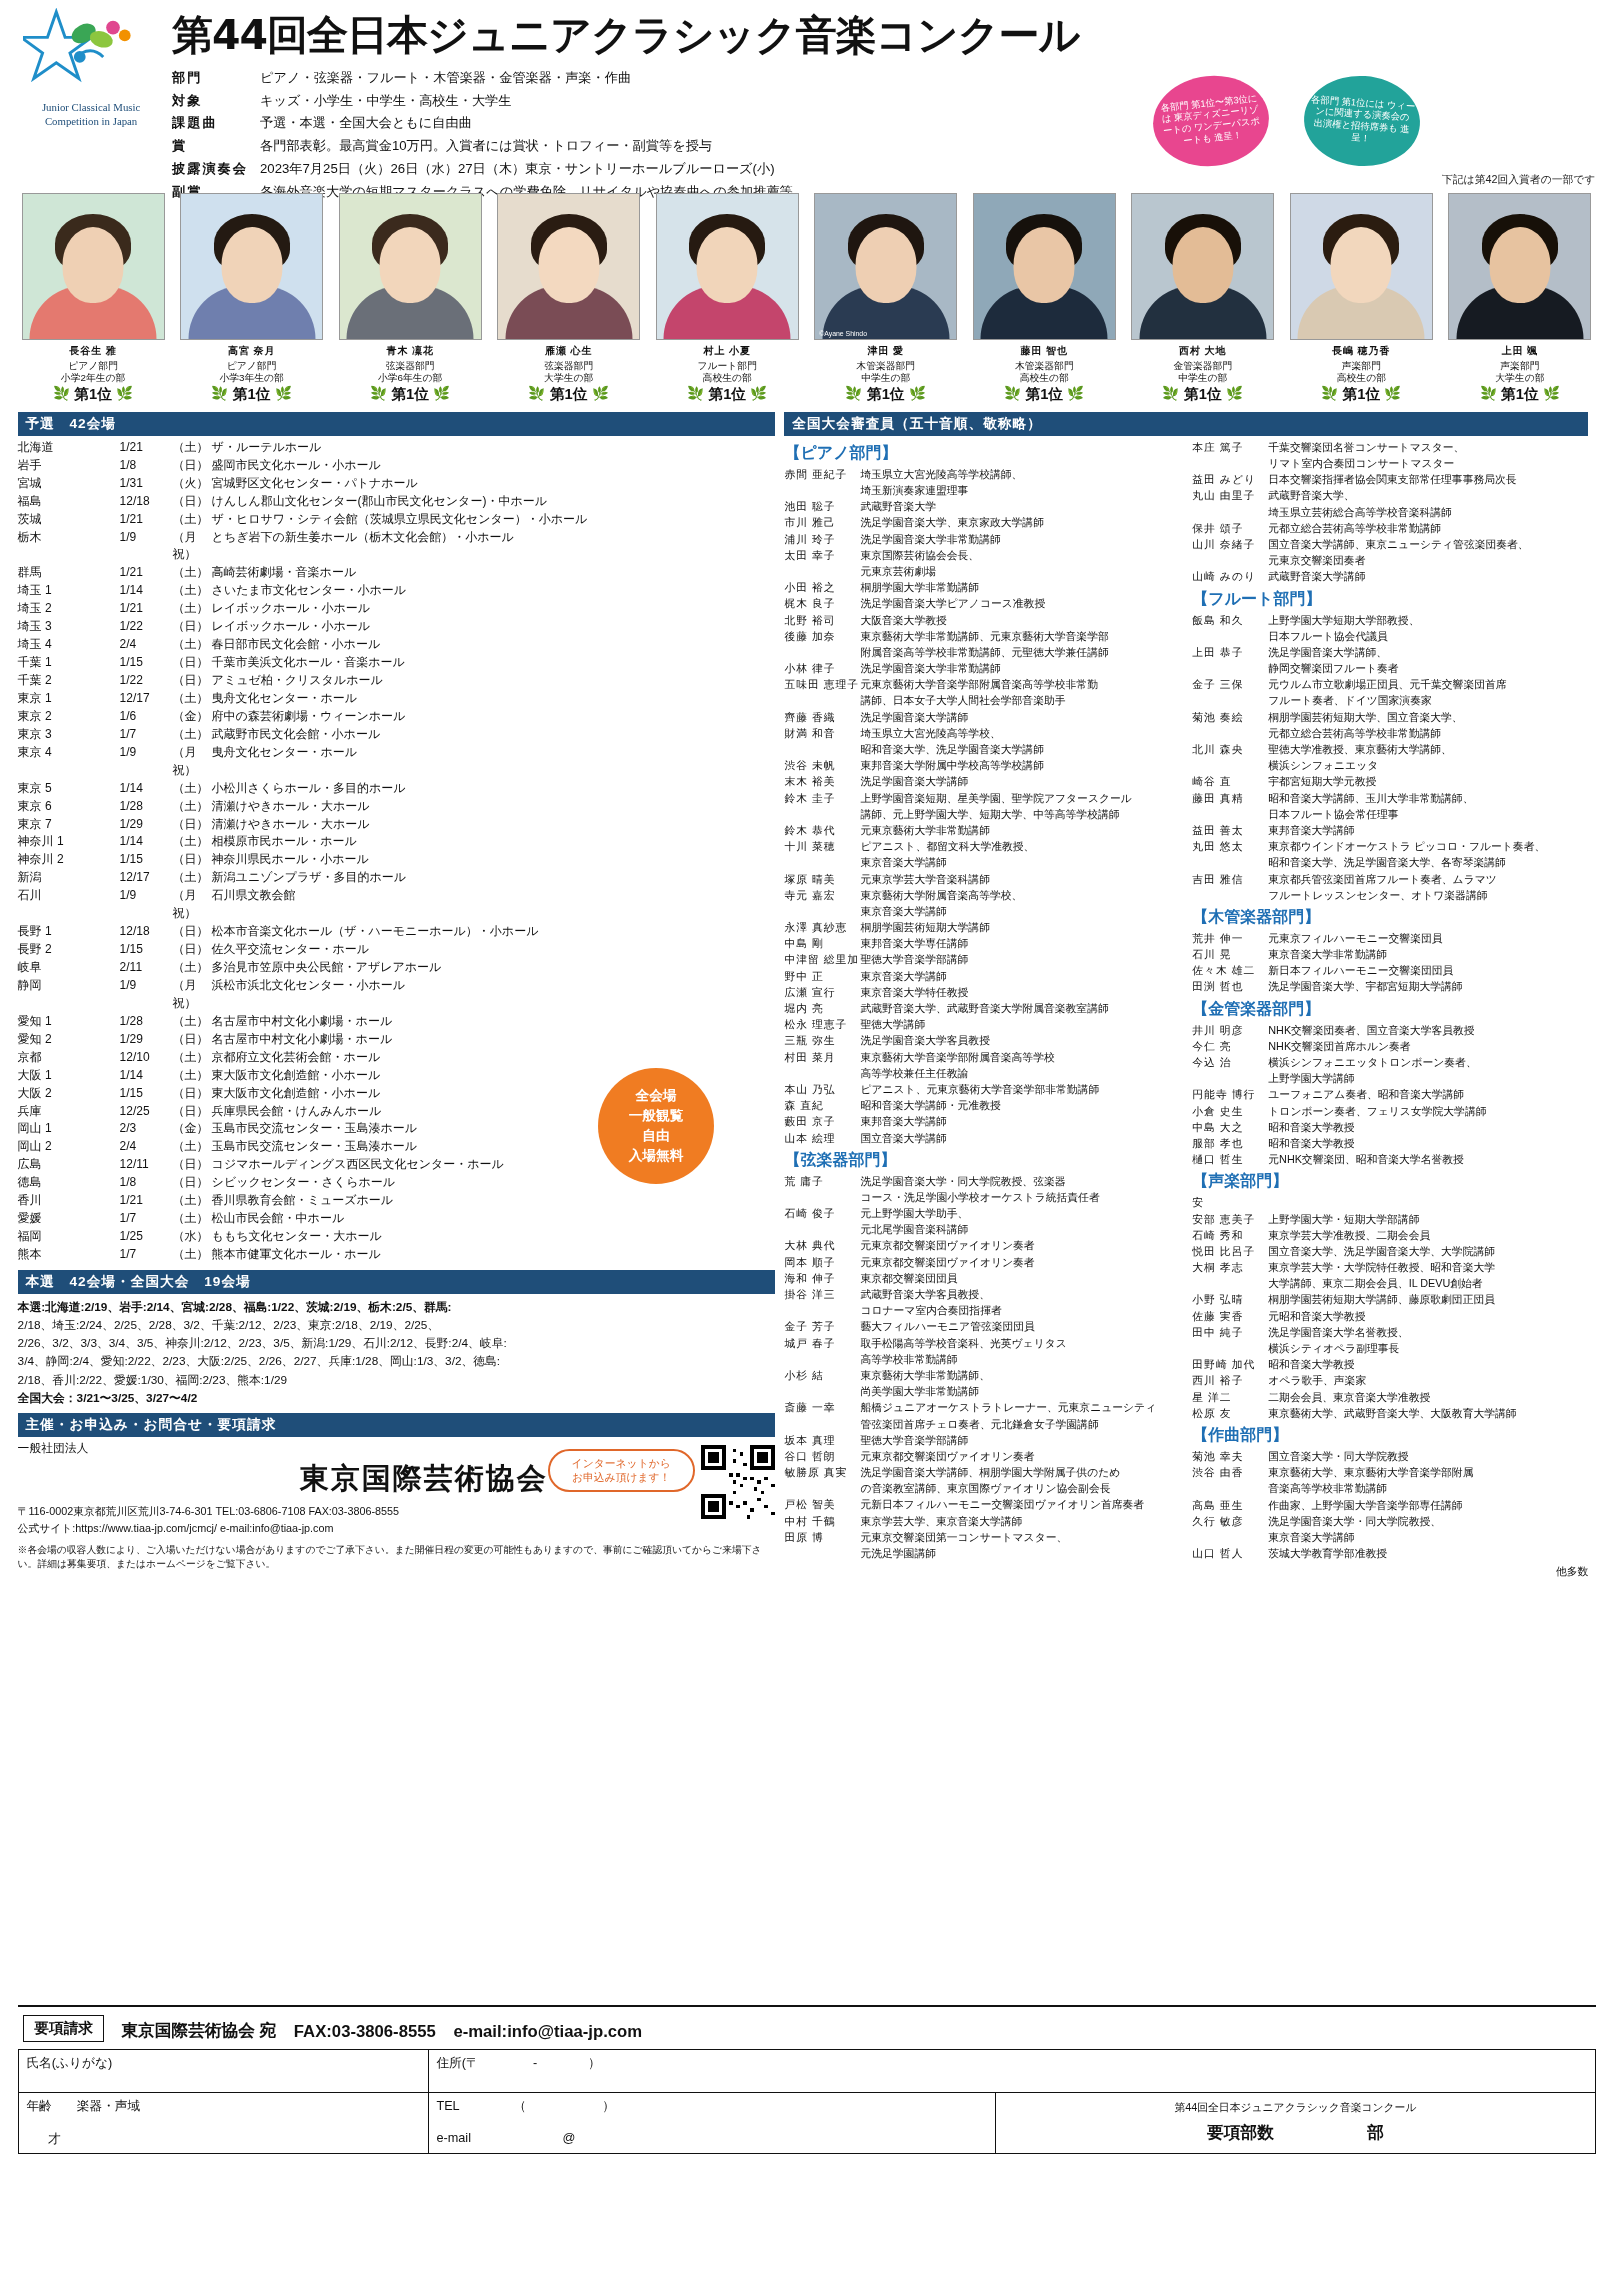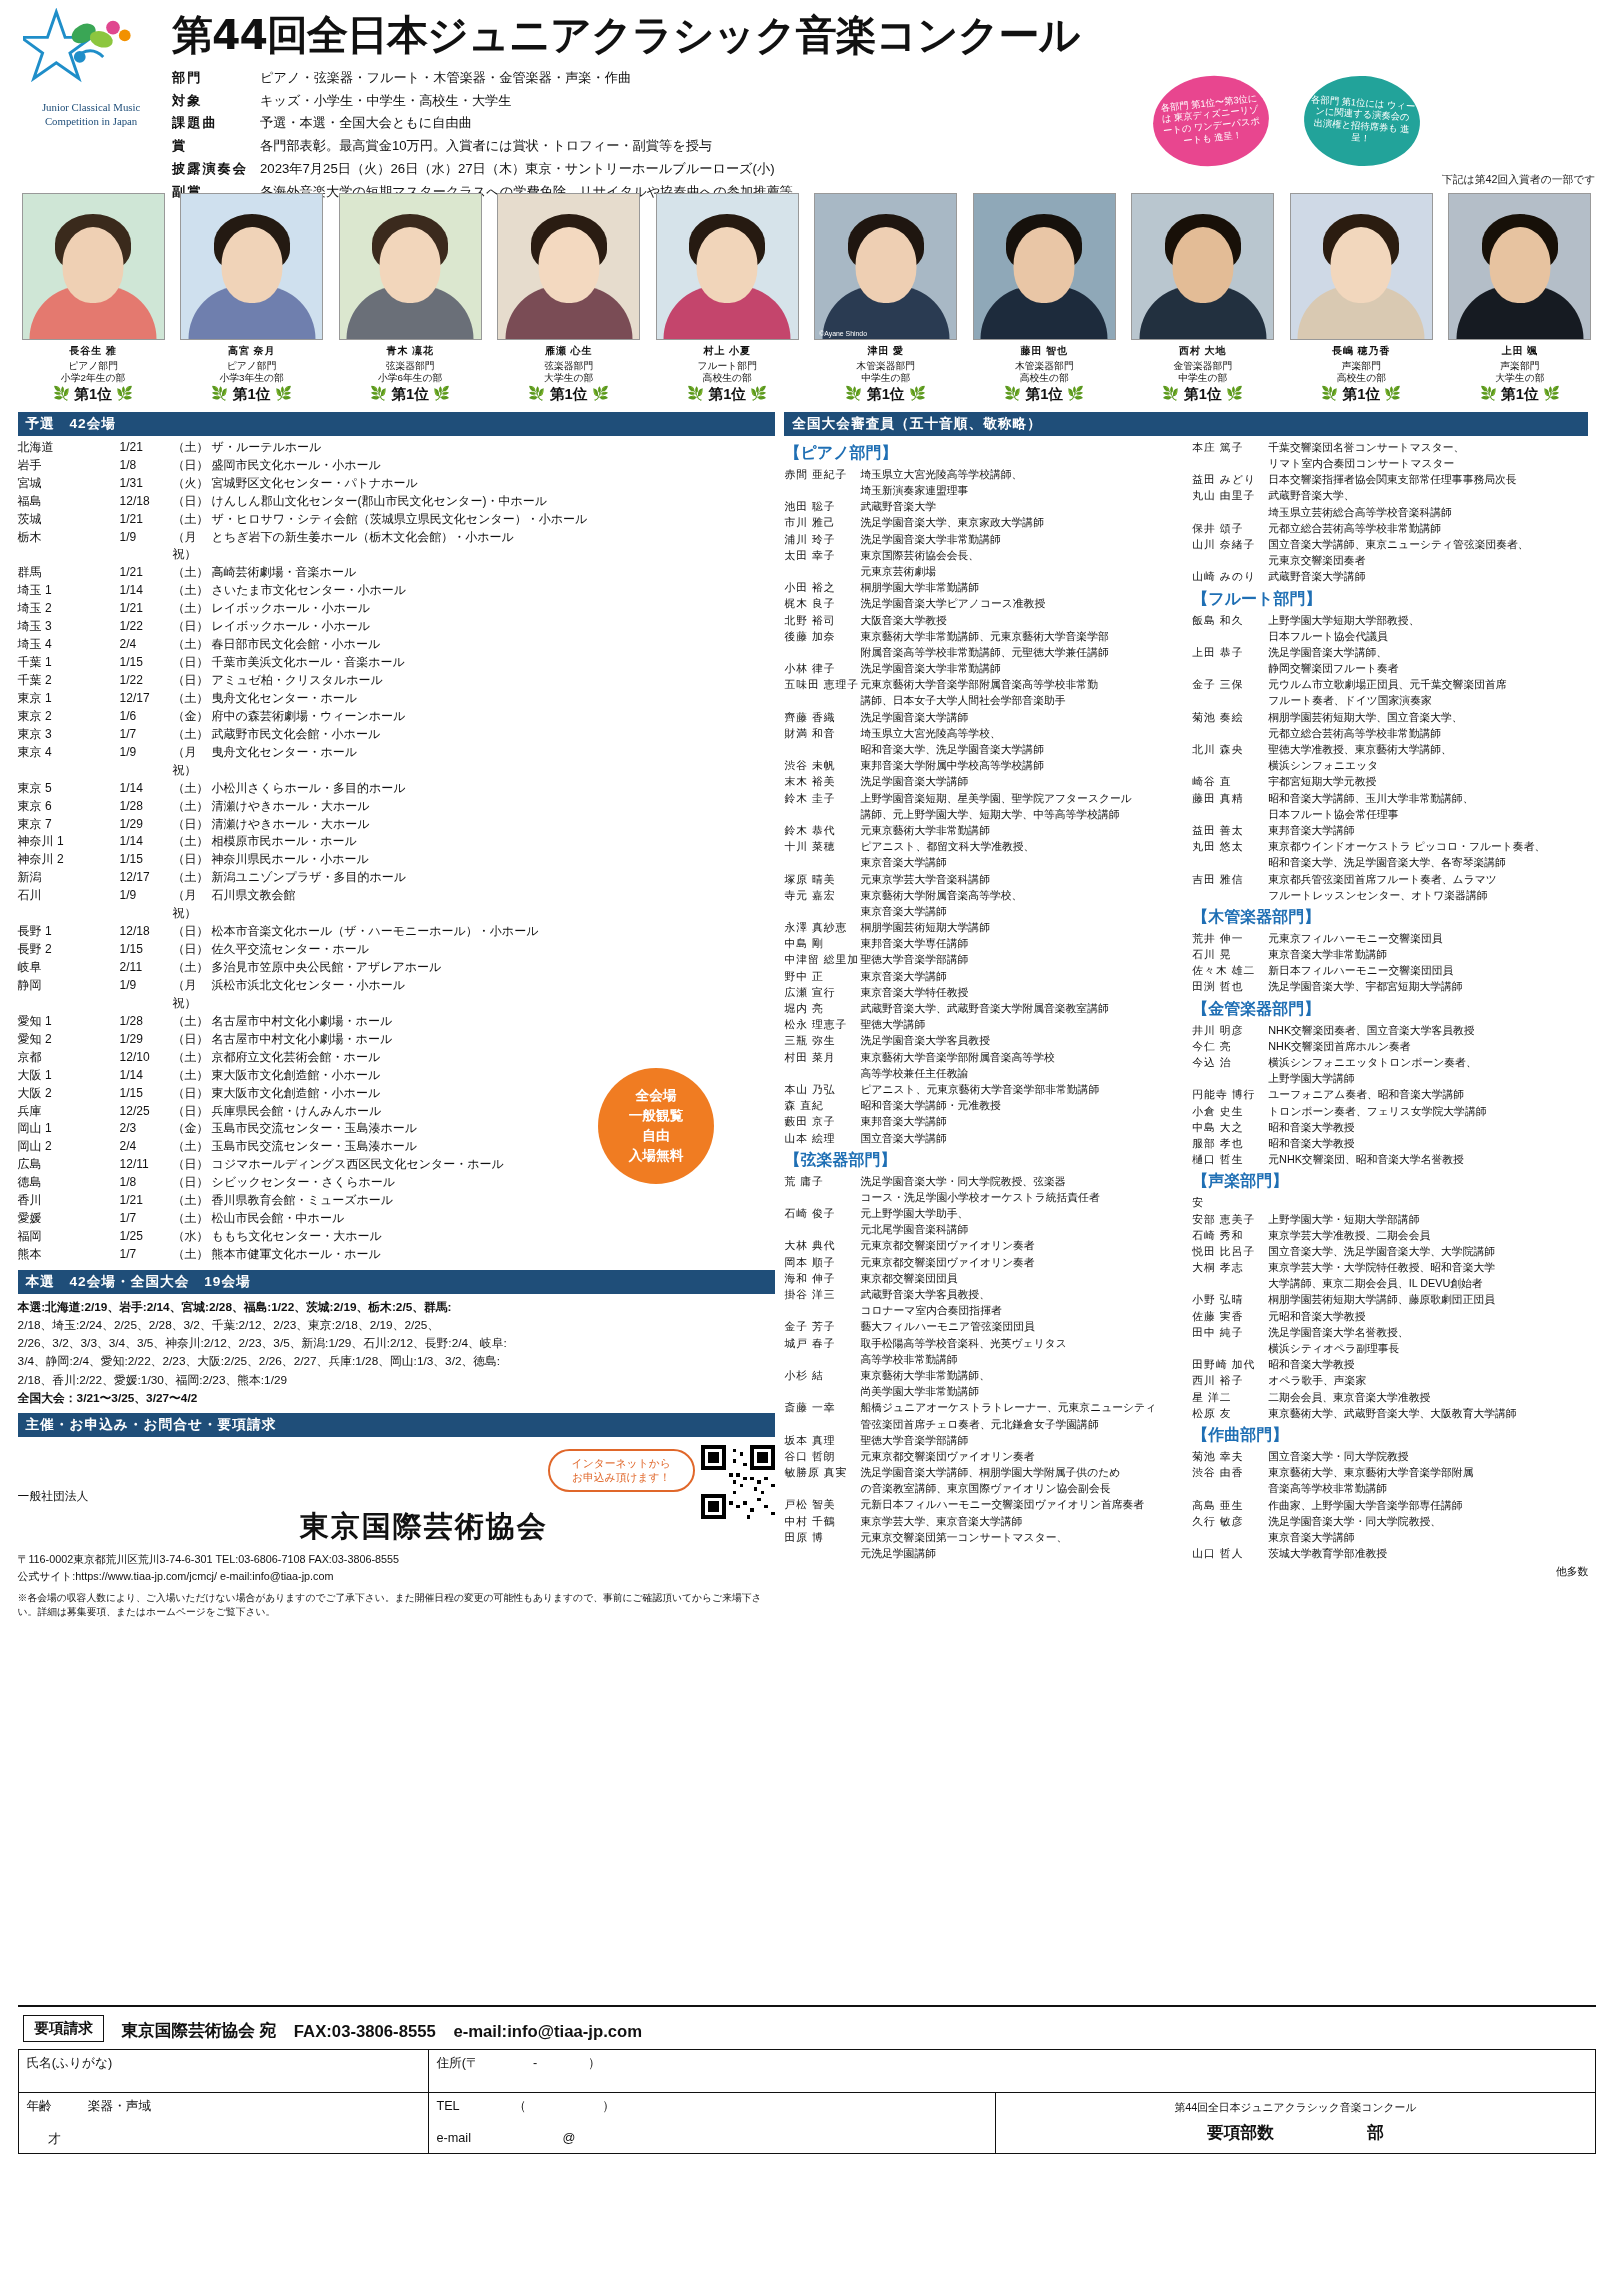--- a/index.html
+++ b/index.html
@@ -66,21 +66,21 @@
 
   .stamp { position:absolute; width:116px; height:116px; border-radius:50%; background:#f07c22; color:#fff;
            display:flex; flex-direction:column; align-items:center; justify-content:center;
            font-size:13.7px; font-weight:bold; line-height:1.45; left:598px; top:1068px; }
 
   .honsen { font-size:11.8px; line-height:1.55; margin-top:3.9px; }
   .honsen .hl { font-weight:bold; }
 
   .apply-head { margin-top:5.9px; }
   .assoc { display:flex; align-items:flex-start; margin-top:3.9px; }
-  .assoc-left { flex:1;margin-top:48px; }
+  .assoc-left { flex:1; }
   .assoc-sub { font-size:11.8px; }
   .assoc-name { font-size:29px; font-weight:bold; letter-spacing:2px; margin-top:2px; font-family:"DejaVu Sans", sans-serif;text-align:right; }
   .assoc-addr { font-size:10.8px; line-height:1.6; margin-top:3.9px; }
   .net-btn { width:147px; height:43px; border:2px solid #e0672a; border-radius:21.6px; color:#e0672a; font-size:10.8px;
              display:flex; align-items:center; justify-content:center; text-align:center; line-height:1.3; margin:7.8px 5.9px 0 0; }
   .qr { width:74px; height:74px; margin-top:3.9px; }
   .note-small { font-size:9.8px; line-height:1.45; margin-top:5.9px; }
 
   
   .judges { display:flex; gap:11.8px; font-size:10.8px; line-height:1.5; }
@@ -1051,21 +1051,21 @@
         <td style="width:26%;margin-top:40px;">
           <span class="fl">氏名(ふりがな)</span>
         </td>
         <td style="width:74%;" colspan="2">
           <span class="fl">住所(〒</span>
           <span class="fl">　　　　-　　　　）</span>
         </td>
       </tr>
       <tr>
         <td style="height:59px;">
-          <div style="display:flex; gap:36px;">
+          <div style="display:flex; gap:25px;">
             <span class="fl">年齢</span>
             <span class="fl">楽器・声域</span>
           </div>
           <div style="text-align:left; padding-left:21.6px; margin-top:15.7px;">
             <span class="fl">才</span>
           </div>
         </td>
         <td style="width:36%;">
           <div class="fl">
             <span>TEL</span>

